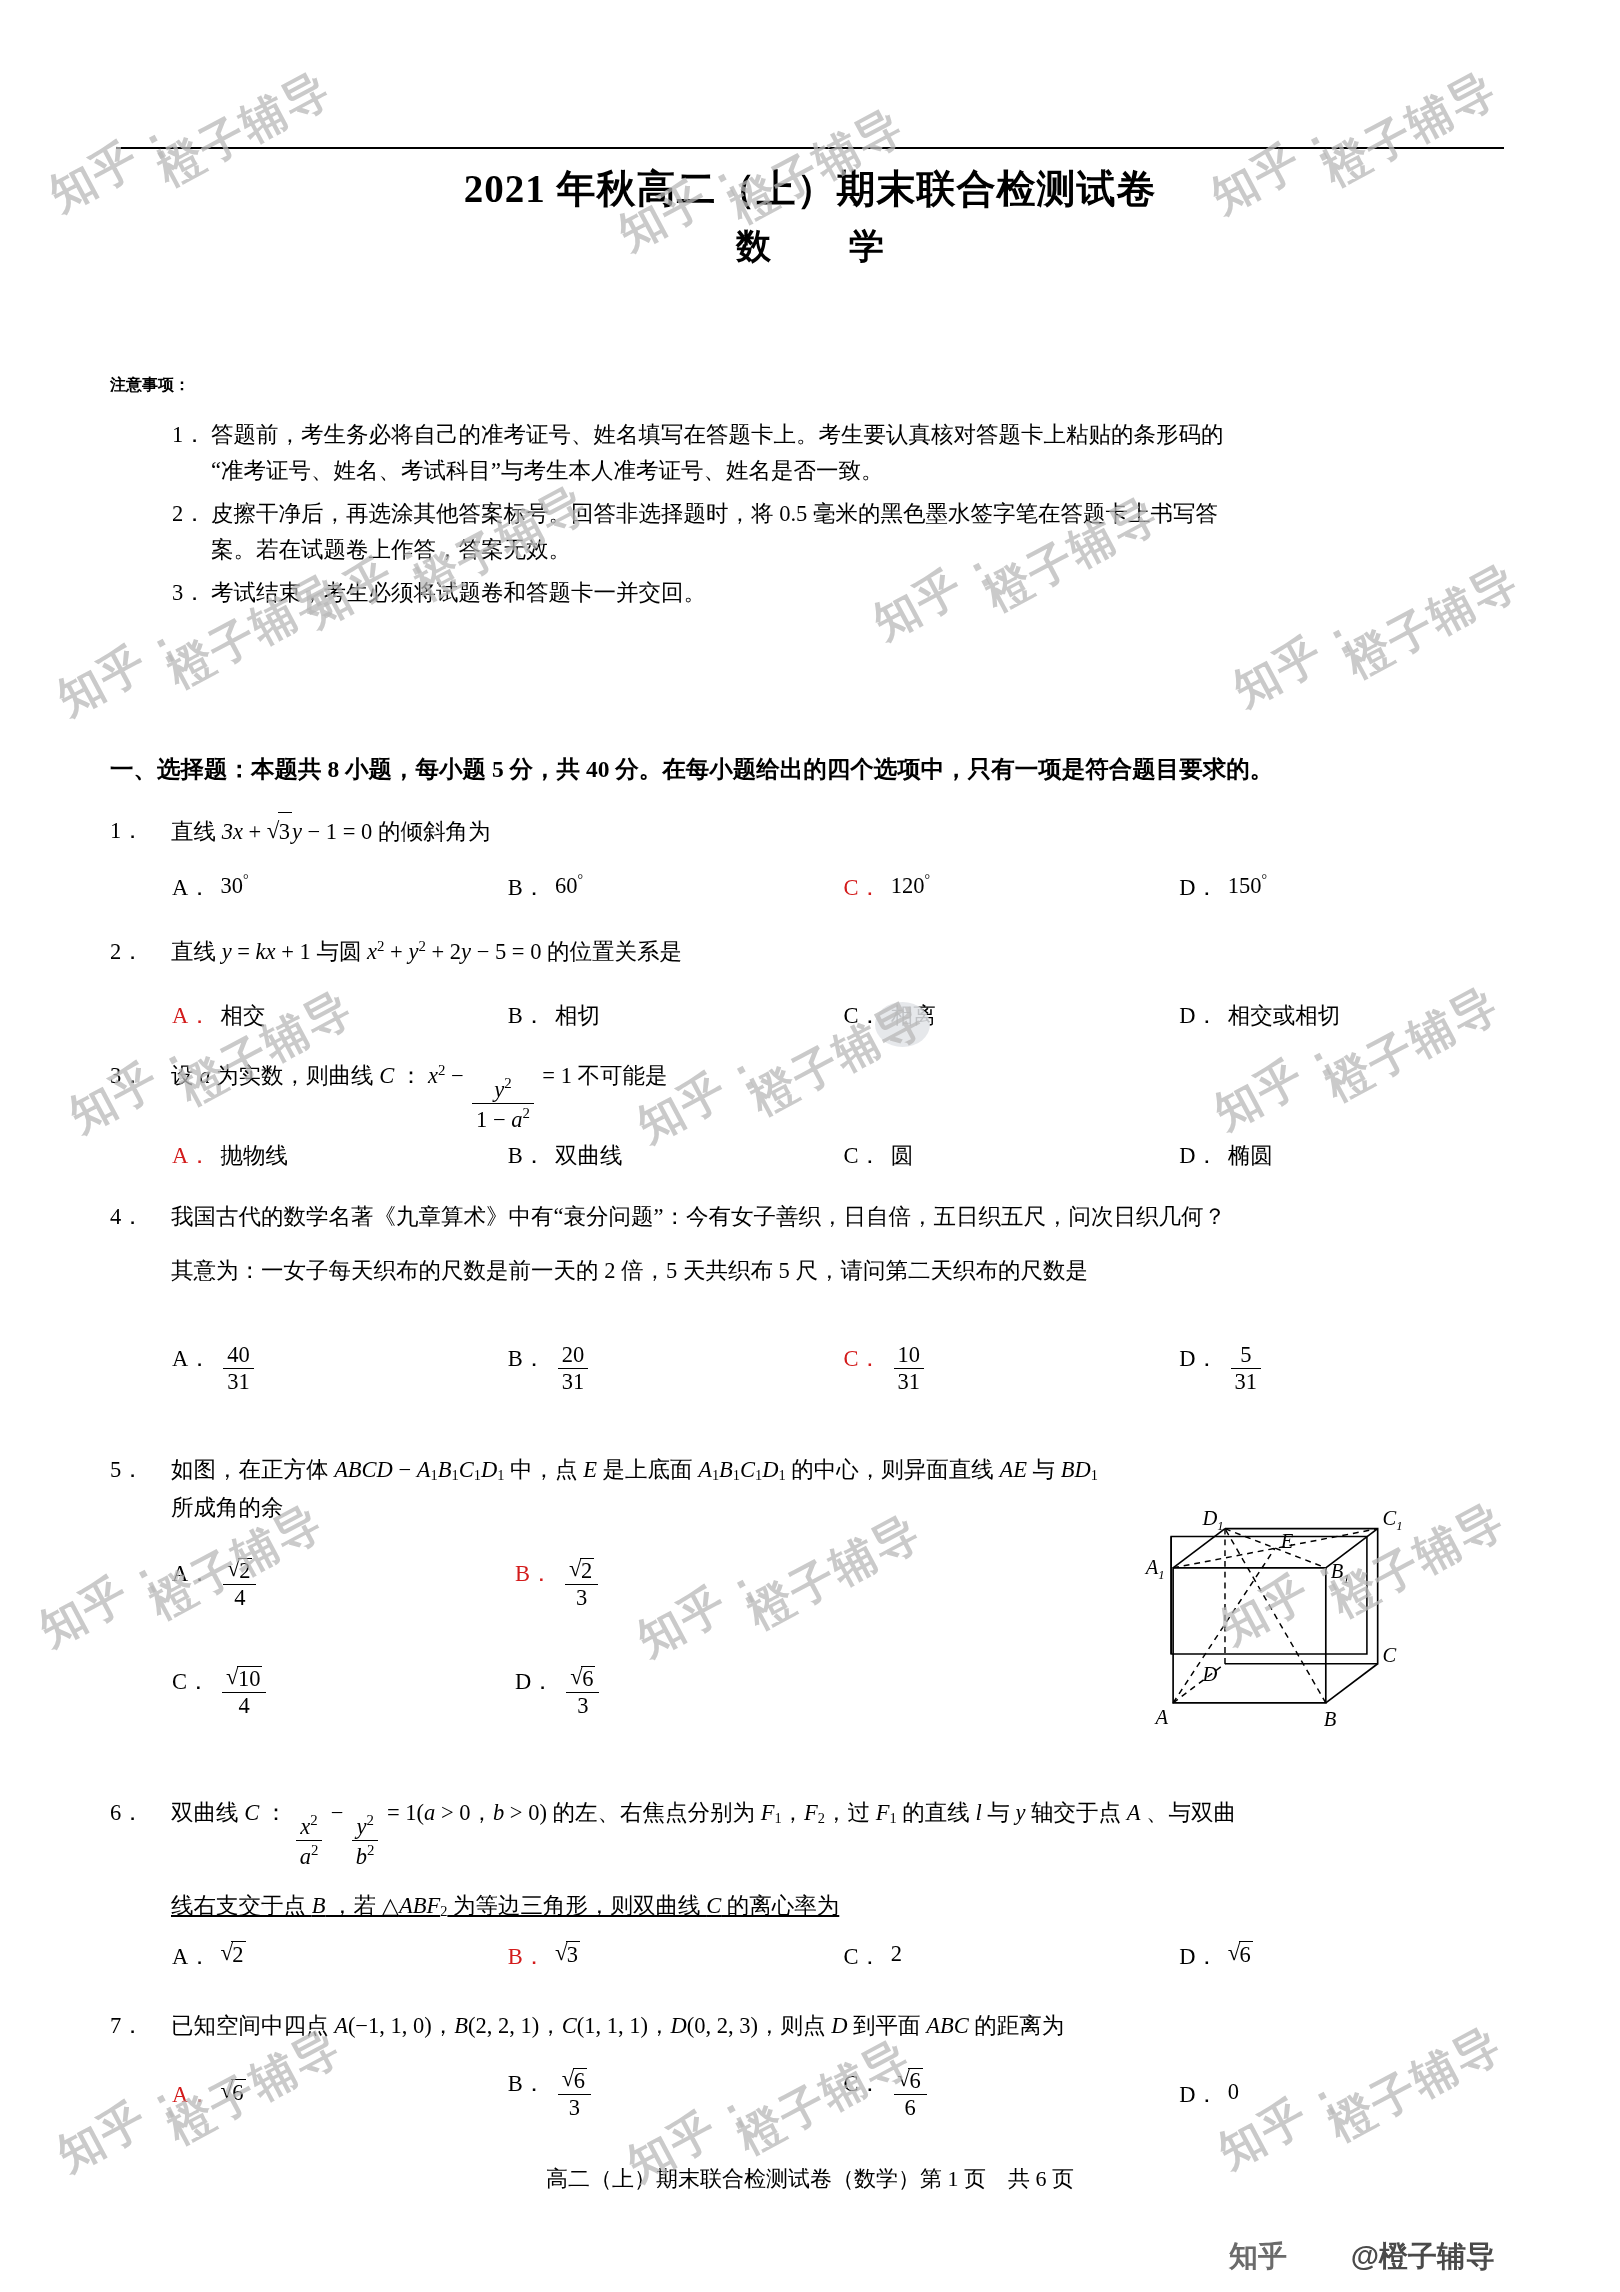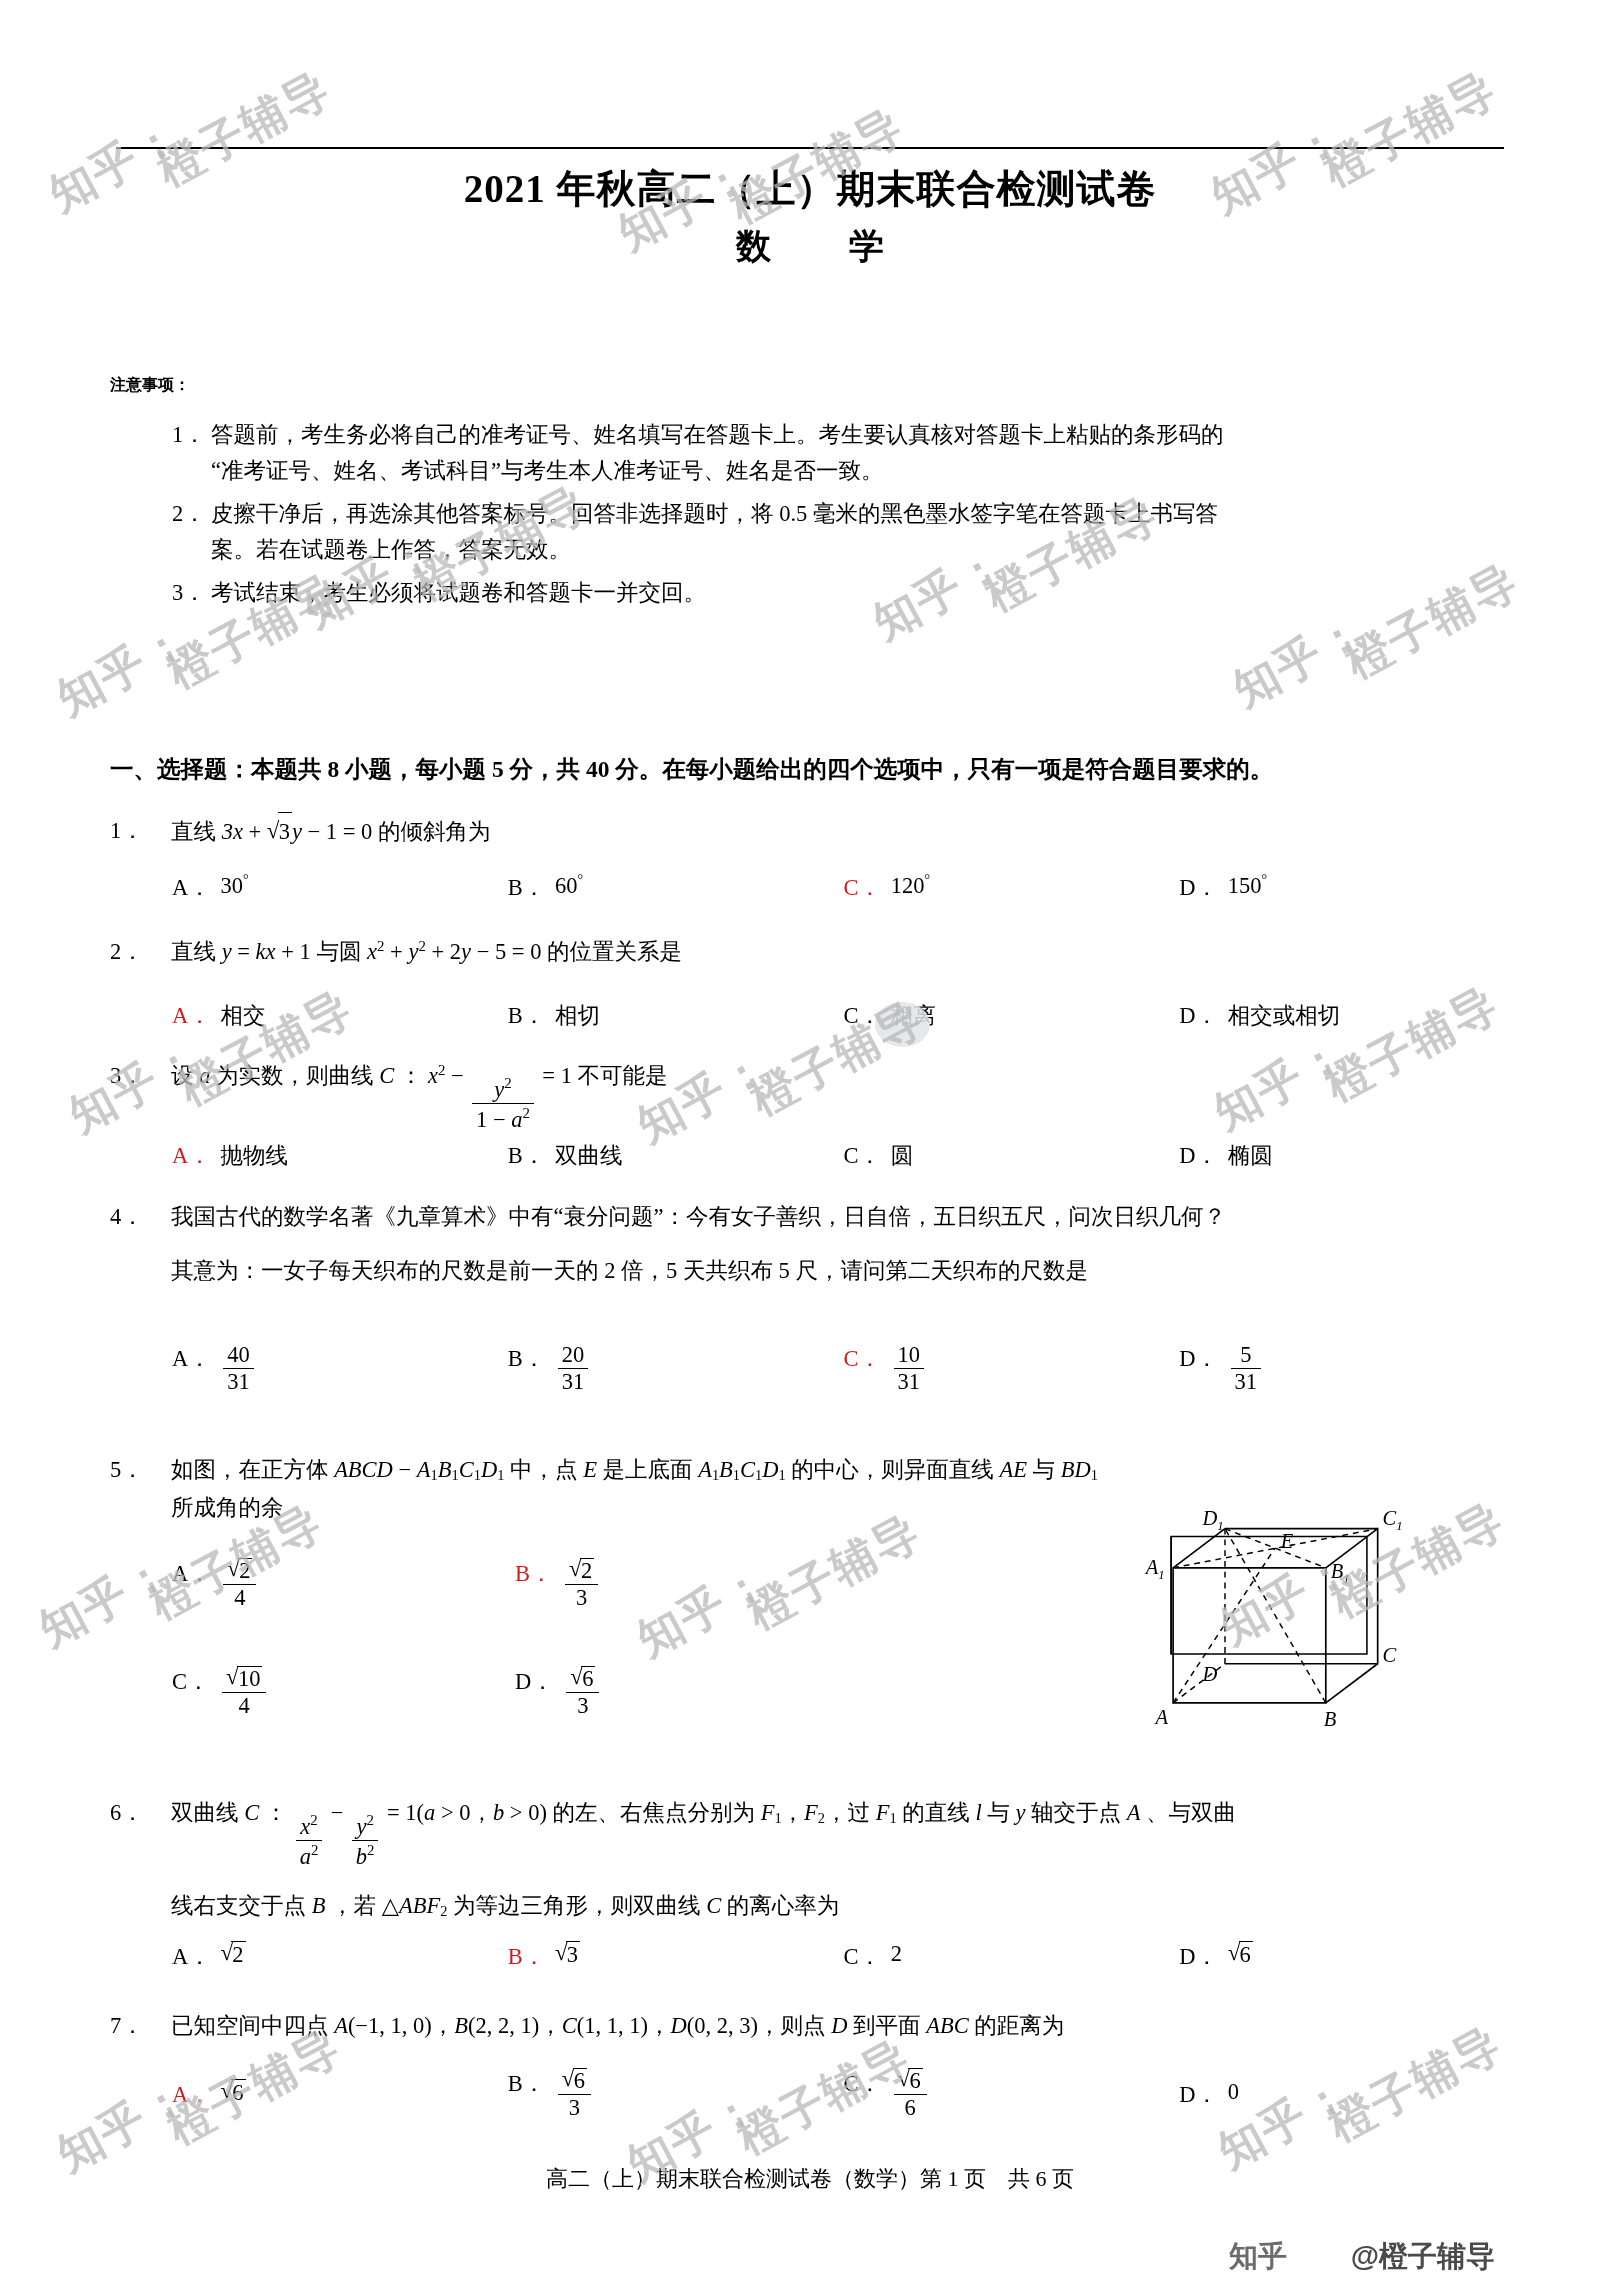--- a/index.html
+++ b/index.html
@@ -345,21 +345,21 @@
           <span class="bar"></span>
           <span class="d"><span class="it">a</span><sup class="sp">2</sup></span>
         </span> −
       <span class="frac">
           <span class="n"><span class="it">y</span><sup class="sp">2</sup></span>
           <span class="bar"></span>
           <span class="d"><span class="it">b</span><sup class="sp">2</sup></span>
         </span>
       = 1(<span class="it">a</span> &gt; 0，<span class="it">b</span> &gt; 0) 的左、右焦点分别为 <span class="it">F</span><sub class="sb">1</sub>，<span class="it">F</span><sub class="sb">2</sub>，过 <span class="it">F</span><sub class="sb">1</sub> 的直线 <span class="it">l</span> 与 <span class="it">y</span> 轴交于点 <span class="it">A</span> 、与双曲
     </div>
-    <div class="cont" style="margin-top:17.6px;">
+    <div class="cont" style="margin-top:17.6px;text-decoration:underline;">
       线右支交于点 <span class="it">B</span> ，若 △<span class="it">ABF</span><sub class="sb">2</sub> 为等边三角形，则双曲线 <span class="it">C</span> 的离心率为
     </div>
   </div>
   <div class="opts" style="top:1941px;">
     <div class="opt">
         <span class="lab">A．</span>
         <span><span class="sq"><span class="rad">2</span></span></span>
       </div>
     <div class="opt red">
         <span class="lab">B．</span>

